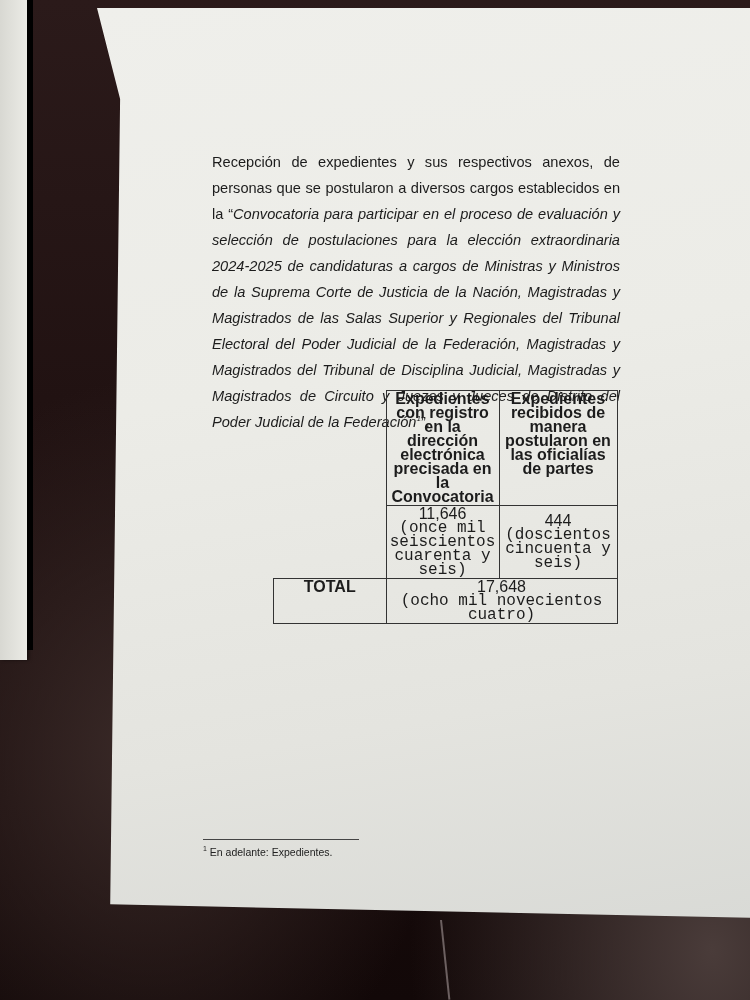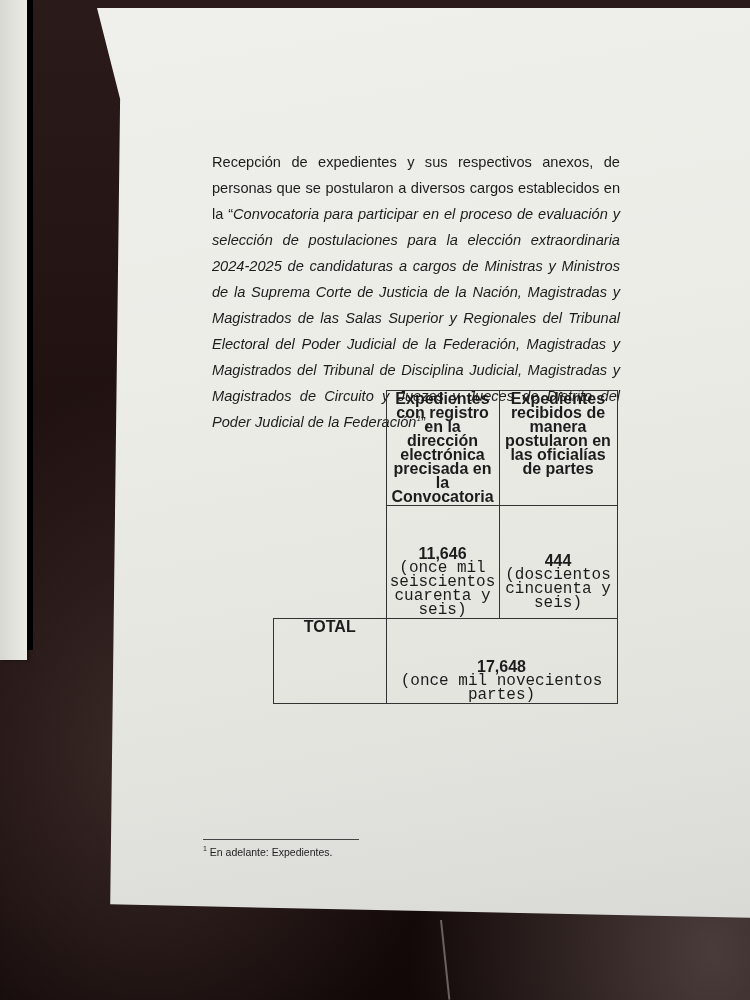--- a/index.html
+++ b/index.html
@@ -45,21 +45,21 @@
   .intro .it { font-style: italic; }
   .intro sup { font-size: 8px; line-height: 0; }
   .tbl-wrap { position: absolute; left: 273px; top: 390px; }
   table.data {
     border-collapse: collapse; font-size: 16px; color: #1c1c1c;
     line-height: 14px;
   }
   table.data td { border: 1px solid #333; text-align: center; vertical-align: top; padding: 1px 3px; }
   table.data td.blank { border: none; }
   table.data td.h { font-weight: bold; }
-  .num { font-weight: bold; display: block; margin-top: 40px; }
+  .num { font-weight: normal; display: block; }
   .words { display: block; font-family: Liberation Mono, monospace; }
   td.total-label { font-weight: bold; vertical-align: top; }
   .foot-rule {
     position: absolute; left: 203px; top: 839px; width: 156px; height: 1px; background: #444;
   }
   .footnote {
     position: absolute; left: 203px; top: 845px; font-size: 10.5px; color: #222;
   }
   .footnote sup { font-size: 7px; }
 </style>
@@ -93,21 +93,21 @@
       </td>
       <td style="vertical-align:middle">
         <span class="num">444</span>
         <span class="words">(doscientos cincuenta y seis)</span>
       </td>
     </tr>
     <tr>
       <td class="total-label">TOTAL</td>
       <td colspan="2">
         <span class="num">17,648</span>
-        <span class="words">(once mil novecientos partes)</span>
+        <span class="words">(ocho mil novecientos cuatro)</span>
       </td>
     </tr>
   </tbody>
     </table>
 </div>
 
 <div class="foot-rule"></div>
 <div class="footnote"><sup>1</sup><span> En adelante: Expedientes.</span></div>
 
 </body></html>

